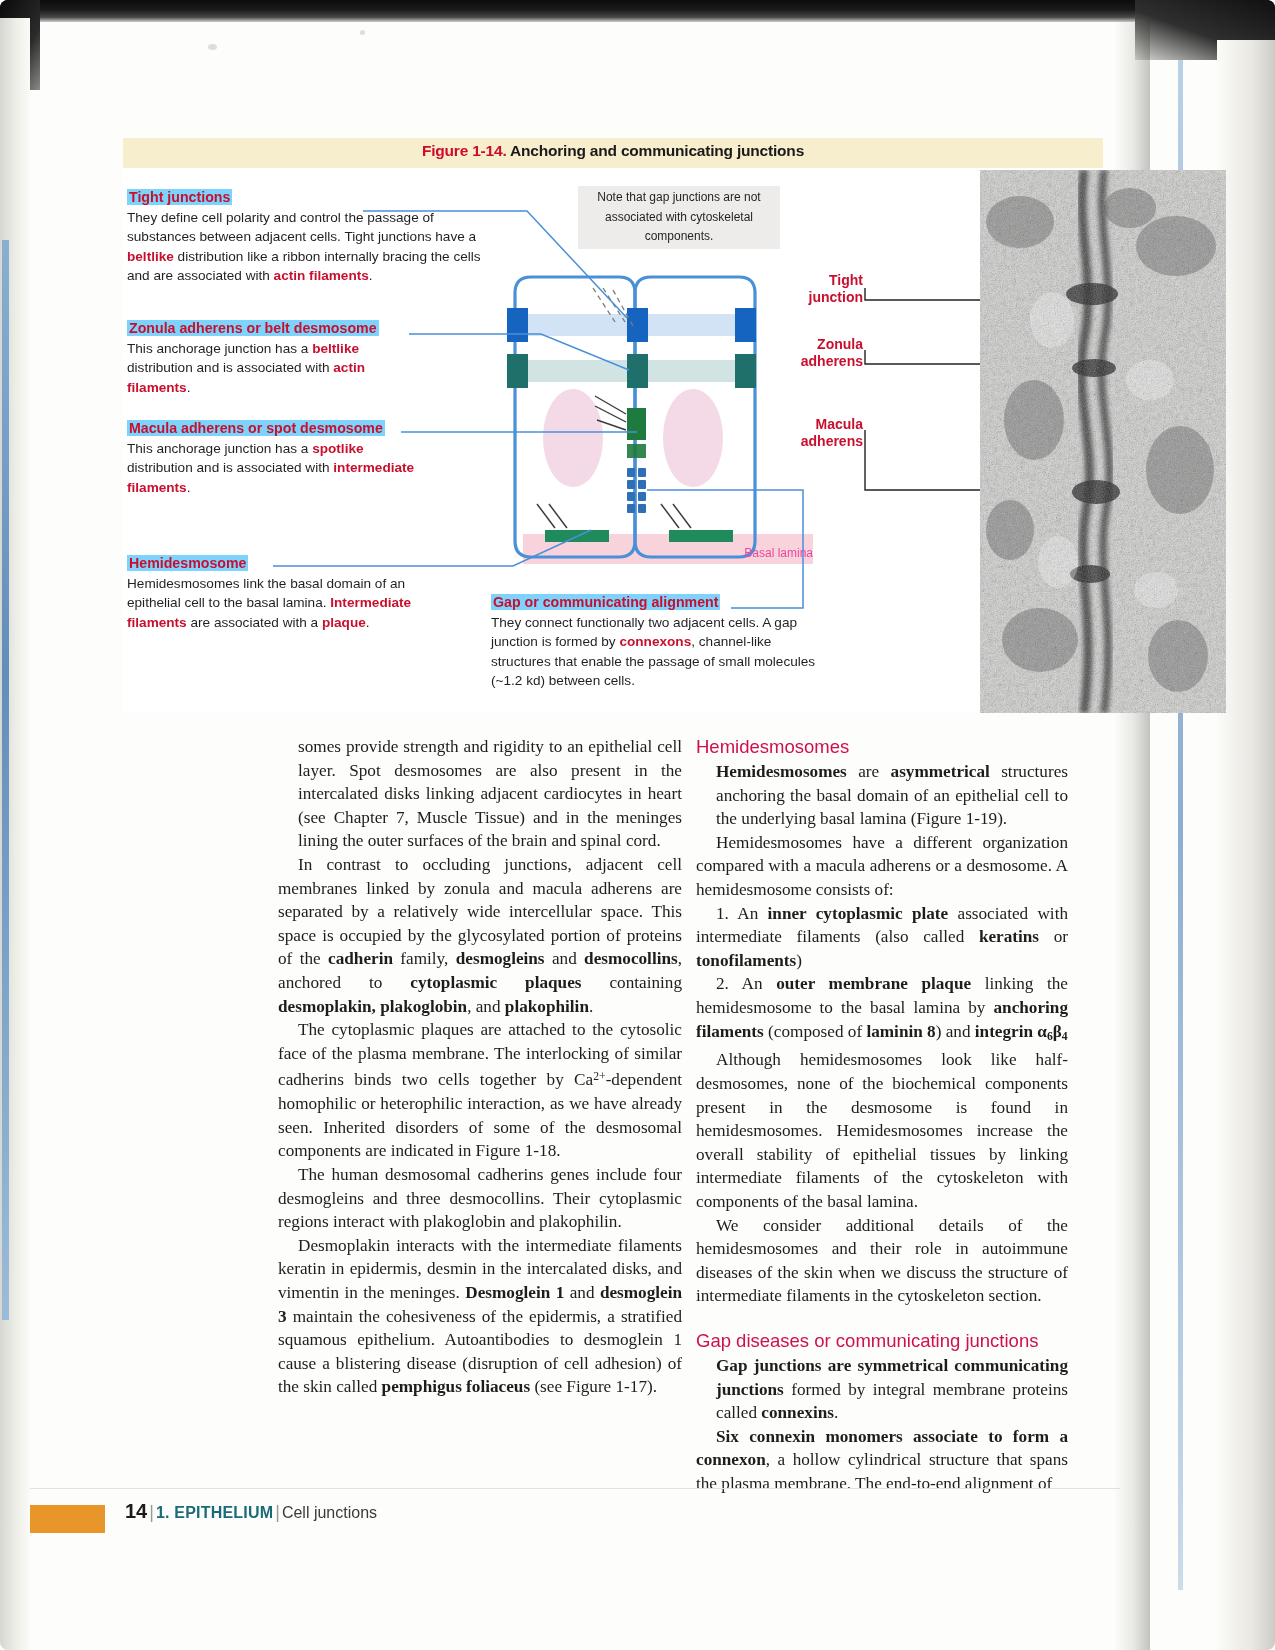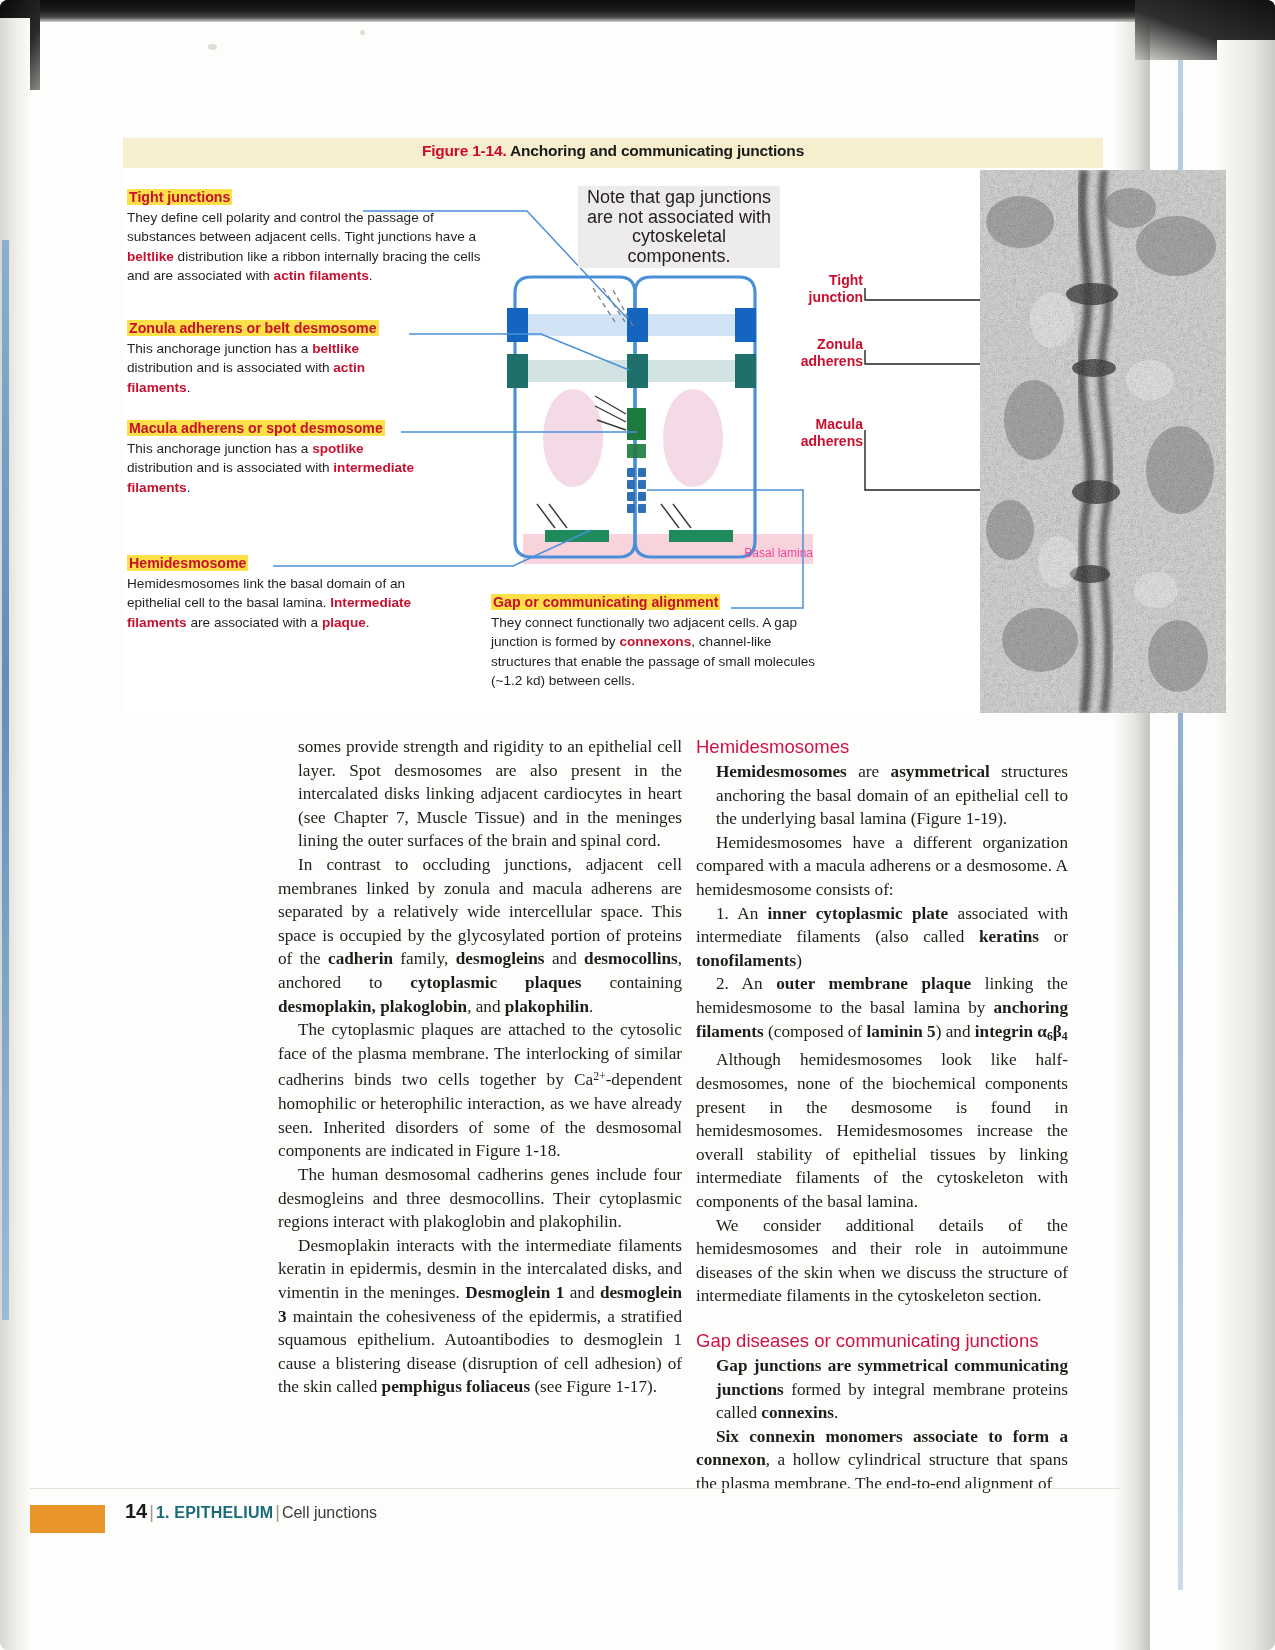--- a/index.html
+++ b/index.html
@@ -77,28 +77,28 @@
   .ann{
     position:absolute;
     font-family:"Liberation Sans", sans-serif;
     font-size:13.6px;
     line-height:19.5px;
     color:#231f20;
   }
   .ann b, .hl{color:#c8102e;font-weight:bold;}
   .ann .hdr{
     color:#c8102e;font-weight:bold;font-size:14.2px;
-    background:#fde047;
+    background:#7dd3fc;
     display:inline;
     padding:0 2px;
   }
   .note-box{
     position:absolute;
     font-family:"Liberation Sans", sans-serif;
-    font-size:18px;line-height:19.5px;color:#231f20;
+    font-size:12px;line-height:19.5px;color:#231f20;
     text-align:center;
     background:#edeceb;
     padding:2px 6px;
   }
 
   
   #micro{
     position:absolute;left:857px;top:32px;width:246px;height:543px;
     overflow:hidden;
     background:#6f6f6f;
@@ -377,21 +377,21 @@
       <p>In contrast to  occluding junctions, adjacent cell membranes linked by zonula and macula adherens are separated by a relatively wide intercellular space. This space is occupied by the glycosylated portion of proteins of the <b>cadherin</b> family, <b>desmogleins</b> and <b>desmocollins</b>, anchored to <b>cytoplasmic plaques</b> containing <b>desmoplakin,  plakoglobin</b>, and <b>plakophilin</b>.</p>
       <p>The cytoplasmic plaques are attached to the cytosolic face of the plasma membrane. The interlocking of similar cadherins binds two cells together by Ca<sup>2+</sup>-dependent homophilic or heterophilic interaction, as we have already seen. Inherited disorders of  some of the desmosomal components are indicated in Figure 1-18.</p>
       <p>The human desmosomal cadherins genes include four desmogleins and three desmocollins. Their cytoplasmic regions interact with plakoglobin and plakophilin.</p>
       <p>Desmoplakin interacts with the intermediate filaments keratin in epidermis, desmin in the intercalated disks, and vimentin in the meninges. <b>Desmoglein 1</b> and <b>desmoglein 3</b> maintain the cohesiveness of the epidermis, a stratified squamous epithelium. Autoantibodies to desmoglein 1 cause a blistering disease (disruption of cell adhesion) of the skin called <b>pemphigus foliaceus</b> (see Figure 1-17).</p>
     </div>
   <div class="col" id="colR">
       <h3>Hemidesmosomes</h3>
       <p class="noind"><b>Hemidesmosomes</b> are <b>asymmetrical</b> structures anchoring the basal domain of an epithelial cell to the underlying basal lamina (Figure 1-19).</p>
       <p>Hemidesmosomes have a different organization compared with a macula adherens or a desmosome. A hemidesmosome consists of:</p>
       <p>1. An <b>inner cytoplasmic plate</b> associated with intermediate filaments (also called <b>keratins</b> or <b>tonofilaments</b>)</p>
-      <p>2. An <b>outer membrane plaque</b> linking the hemidesmosome to the basal lamina by  <b>anchoring filaments</b> (composed of <b>laminin 5</b>) and <b>integrin</b> <b>α<sub>6</sub>β<sub>4</sub></b></p>
+      <p>2. An <b>outer membrane plaque</b> linking the hemidesmosome to the basal lamina by  <b>anchoring filaments</b> (composed of <b>laminin 8</b>) and <b>integrin</b> <b>α<sub>6</sub>β<sub>4</sub></b></p>
       <p>Although  hemidesmosomes look like half-desmosomes, none of the biochemical components present in the desmosome is found in hemidesmosomes. Hemidesmosomes increase the overall stability of epithelial tissues by linking intermediate filaments of the cytoskeleton with components of the basal lamina.</p>
       <p>We consider additional details of the hemidesmosomes and their role in autoimmune diseases of the skin when we discuss the structure of intermediate filaments in the cytoskeleton section.</p>
       <h3 class="spaced">Gap diseases or communicating junctions</h3>
       <p class="noind"><b>Gap junctions are symmetrical communicating junctions</b> formed by integral membrane proteins called <b>connexins</b>.</p>
       <p><b>Six connexin monomers associate to form a connexon</b>, a hollow cylindrical structure that spans the plasma membrane.  The end-to-end alignment of</p>
     </div>
 
   <div class="foot-rule"></div>
   <div class="foot-swatch"></div>
   <div class="foot-line">

